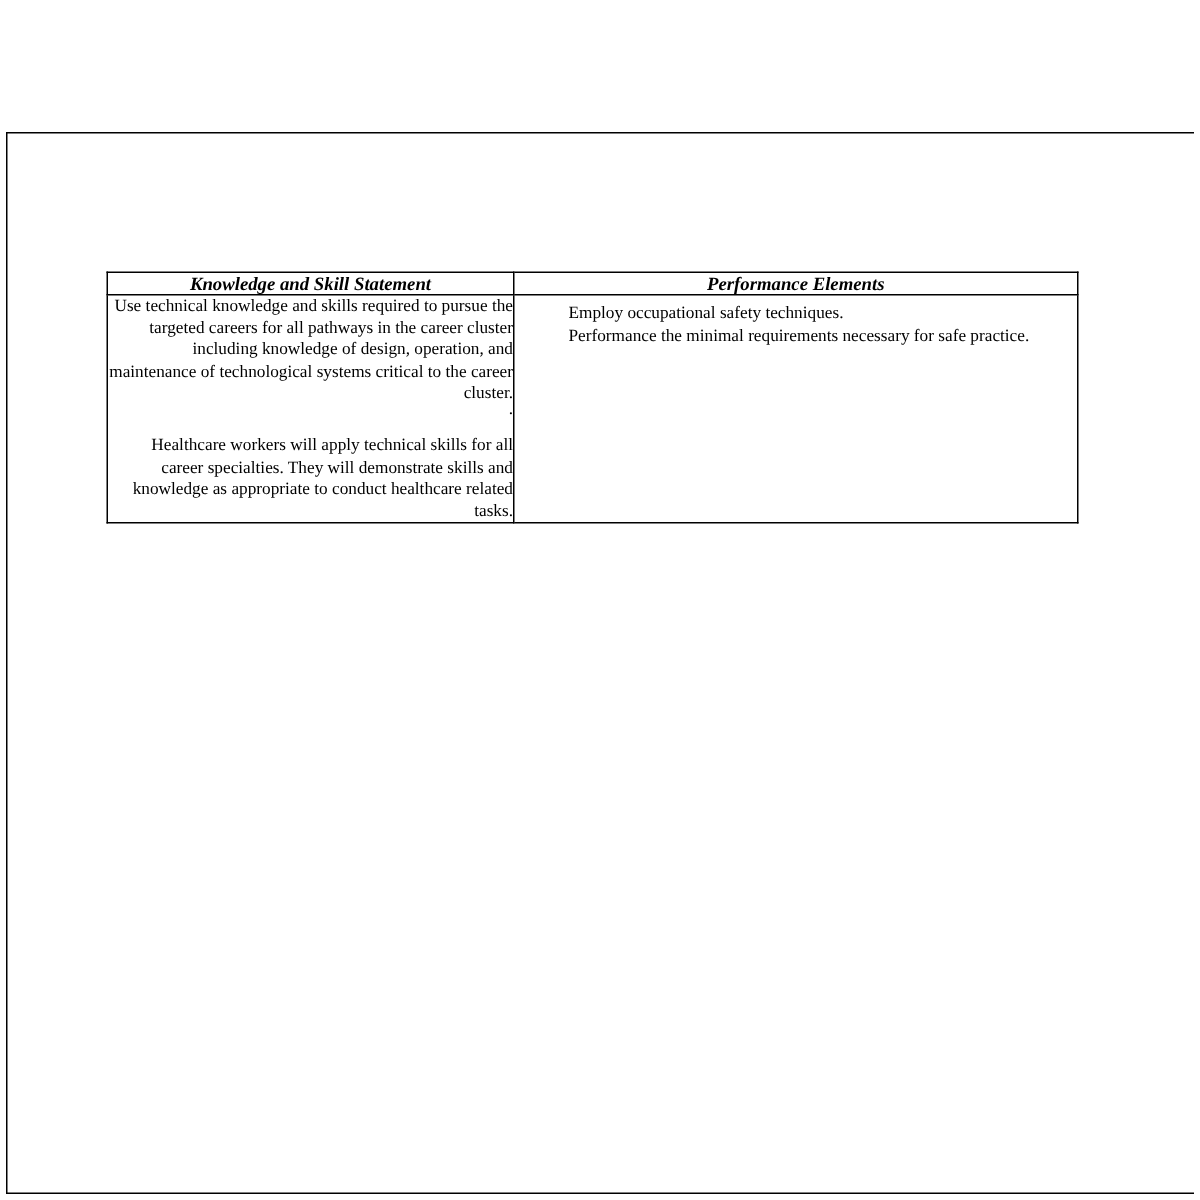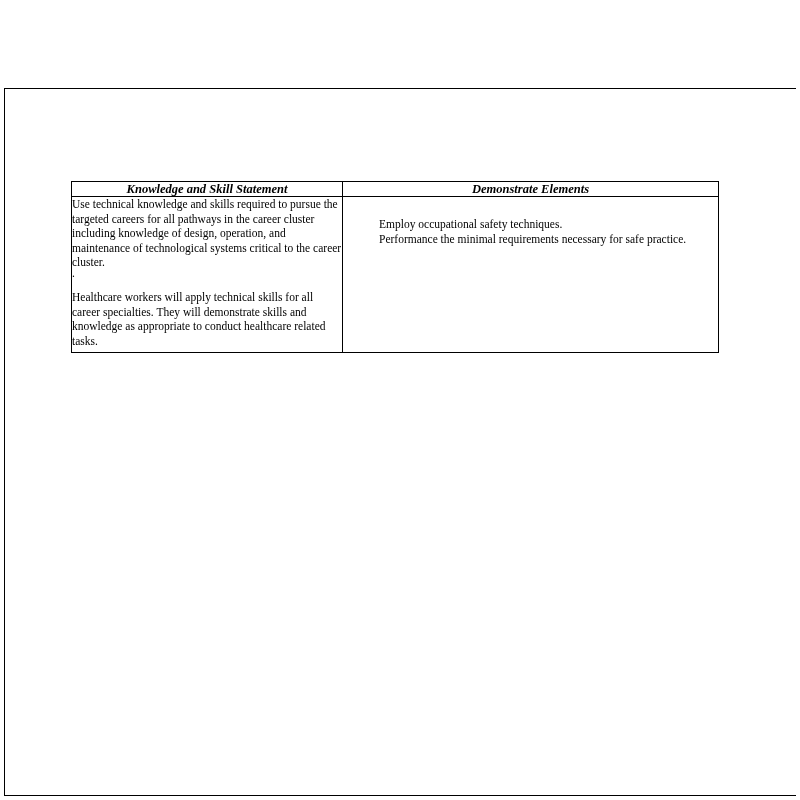--- a/index.html
+++ b/index.html
@@ -52,32 +52,32 @@
     padding: 0;
   }
   th.col-head {
     text-align: center;
     font-style: italic;
     font-weight: bold;
     font-size: 12.5px;
     line-height: 14px;
     padding: 2px 0 3px 0;
   }
-  .col-left { width: 270px; }
+  .col-left { width: 270px; text-align: right; }
   .col-right { width: 375px; }
 
   td.body-cell {
     font-size: 11.5px;
     line-height: 14.5px;
     padding: 2px 4px 4px 4px;
     height: 135px;
   }
   td.body-cell.right-cell {
     padding-left: 36px;
-    padding-top: 20px;
+    padding-top: 5px;
   }
   p.para {
     margin: 0;
   }
   p.para + p.para {
     margin-top: 0;
   }
   .spacer-line {
     height: 14.5px;
   }
@@ -92,21 +92,21 @@
 
 <div class="page">
 
   <div class="sheet">
 
     <div class="table-wrap">
       <table class="ks-table">
         <thead>
           <tr>
             <th class="col-head col-left">Knowledge and  Skill Statement</th>
-            <th class="col-head col-right">Demonstrate Elements</th>
+            <th class="col-head col-right">Performance Elements</th>
           </tr>
         </thead>
         <tbody>
           <tr>
             <td class="body-cell col-left">
               <p class="para"> Use technical knowledge and skills required to pursue the targeted careers for all pathways in the career cluster including knowledge of design, operation, and maintenance of technological systems critical to the career cluster.</p>
               <div class="tiny-mark">.</div>
               <div class="spacer-line"></div>
               <p class="para">Healthcare workers will apply technical skills for all career specialties.  They will demonstrate skills and knowledge as appropriate to conduct healthcare related tasks.</p>
             </td>

